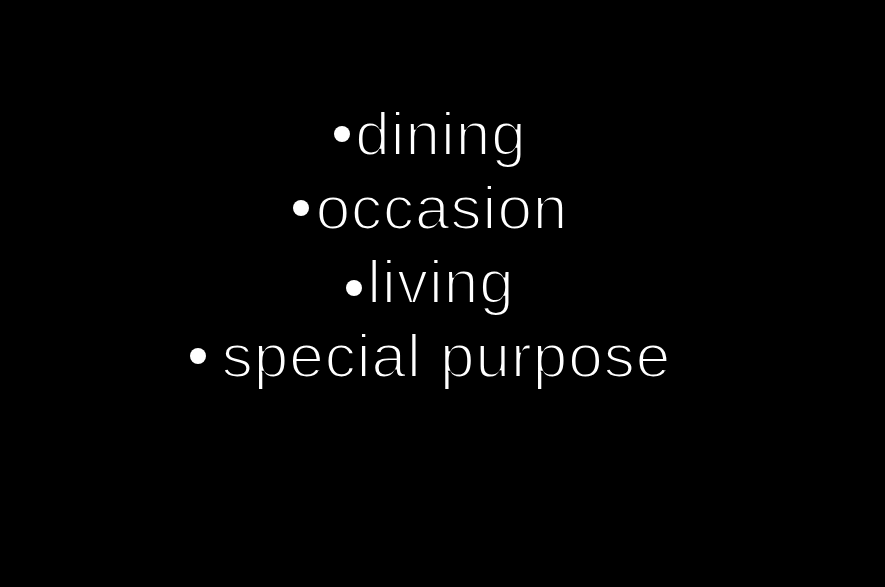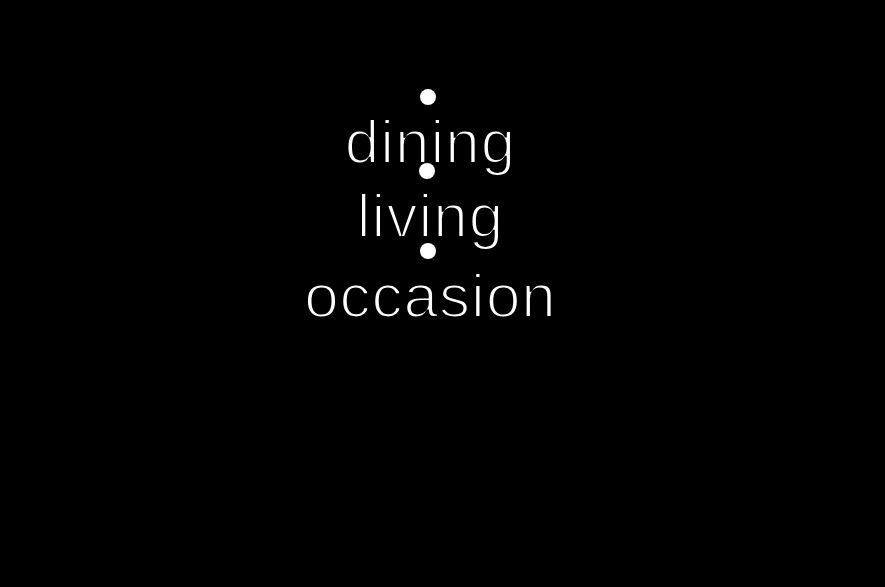--- a/index.html
+++ b/index.html
@@ -24,21 +24,21 @@
     padding-right: 24px; 
   }
   .bullet-list {
     display: flex;
     flex-direction: column;
     align-items: center;
   }
   .bullet-item {
     height: 74px;
     display: flex;
-    flex-direction: column;
+    flex-direction: row;
     align-items: center;
     justify-content: center;
   }
   .bullet-dot {
     width: 16px;
     height: 16px;
     border-radius: 50%;
     background: #ffffff;
     flex: 0 0 auto;
     margin-right: 5px;
@@ -66,23 +66,27 @@
   <div class="bullet-list">
 
     <div class="bullet-item">
       <span class="bullet-dot"></span>
       <span class="bullet-label">dining</span>
     </div>
 
 
     <div class="bullet-item">
       <span class="bullet-dot"></span>
+      <span class="bullet-label">occasion</span>
+    </div>
+
+    <div class="bullet-item">
+      <span class="bullet-dot"></span>
       <span class="bullet-label">living</span>
     </div>
 
     <div class="bullet-item">
       <span class="bullet-dot"></span>
-      <span class="bullet-label">occasion</span>
+      <span class="bullet-label">special purpose</span>
     </div>
-
 
   </div>
 </div>
 
 </body></html>

